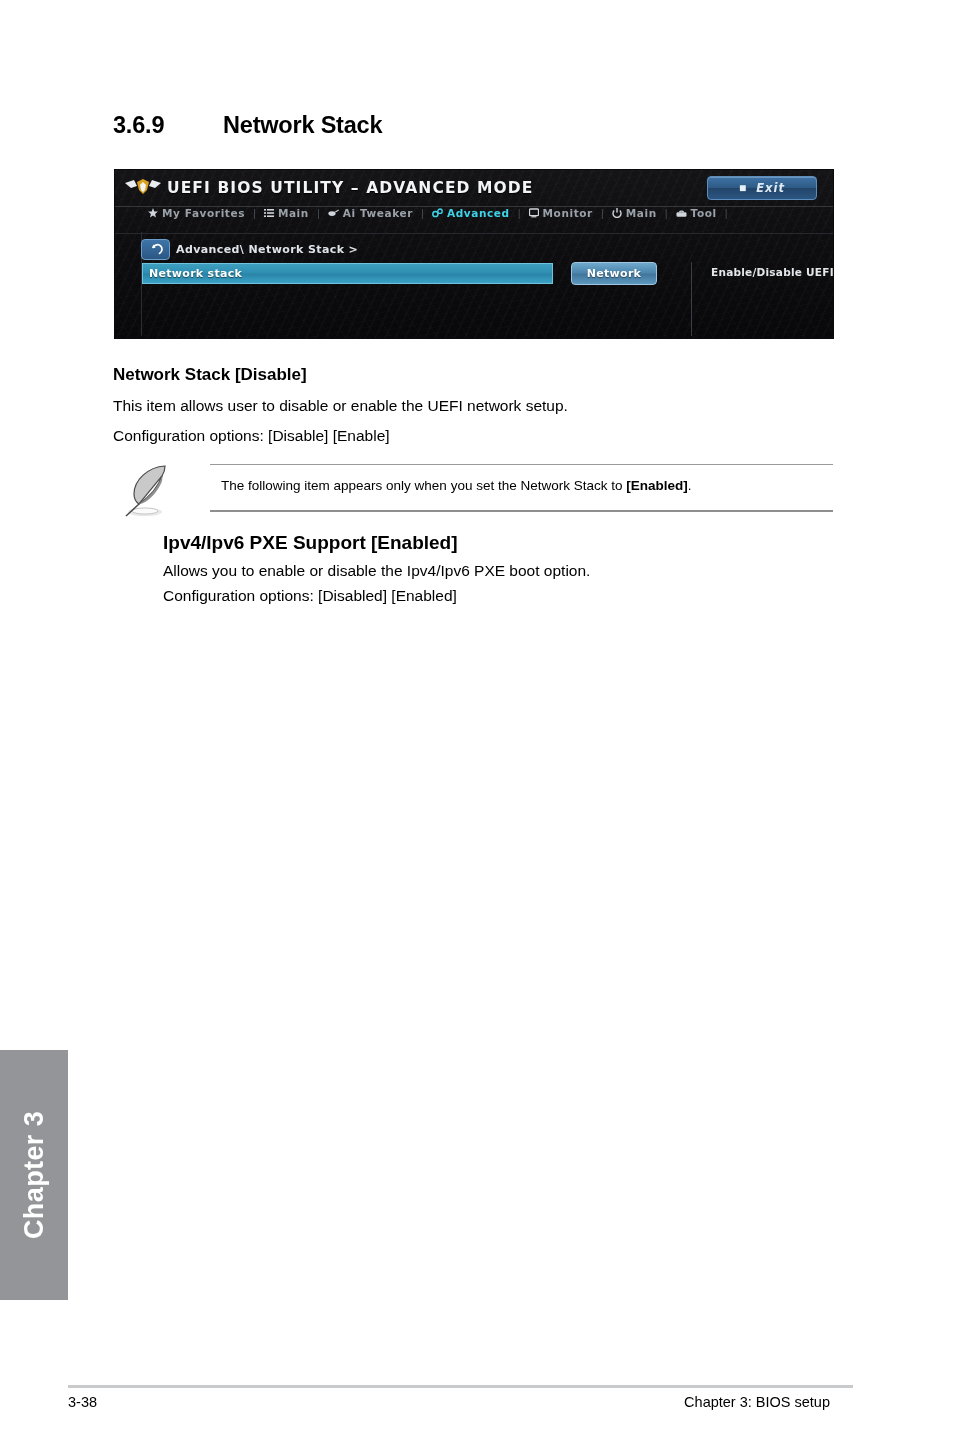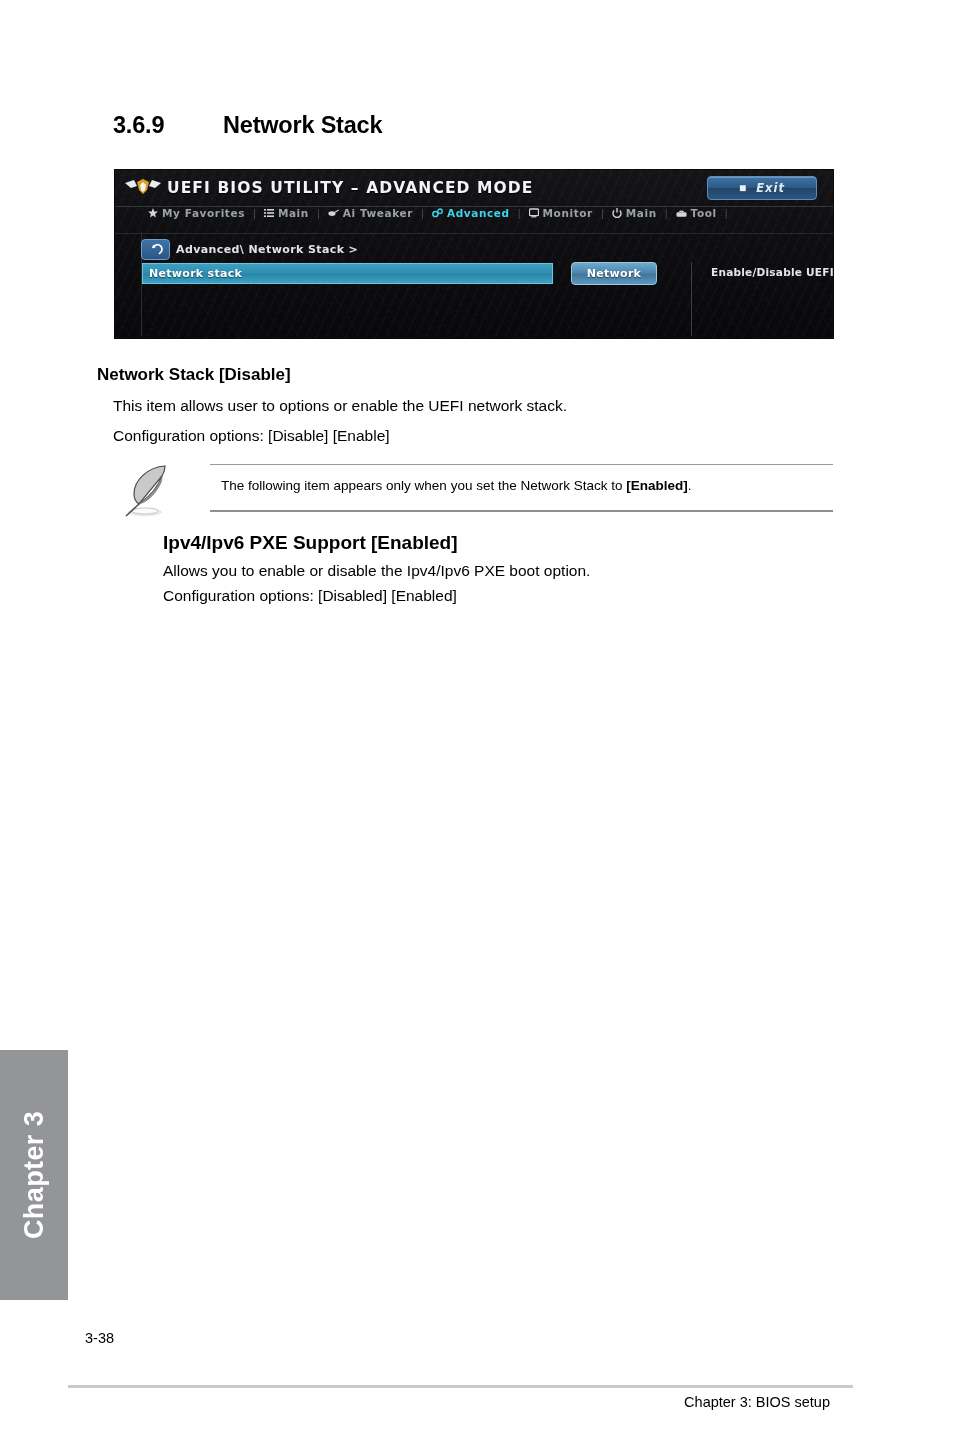--- a/index.html
+++ b/index.html
@@ -231,21 +231,21 @@
     font-size: 10.5px;
     font-weight: bold;
     letter-spacing: 0.25px;
     font-family: "DejaVu Sans", sans-serif;
     line-height: 14px;
   }
 
   
   .body-title {
     position: absolute;
-    left: 97px;
+    left: 113px;
     font-size: 17px;
     font-weight: bold;
     white-space: nowrap;
   }
   .body-line {
     position: absolute;
     left: 113px;
     font-size: 15.5px;
     white-space: nowrap;
   }
@@ -326,24 +326,23 @@
     position: absolute;
     left: 68px;
     top: 1385px;
     width: 785px;
     height: 3px;
     background: #c9cacc;
   }
   .footer-left {
     position: absolute;
     left: 68px;
-    top: 1330px;
+    top: 1394px;
     font-size: 14.5px;
     color: #000;
-    margin-left: 17px;
   }
   .footer-right {
     position: absolute;
     right: 124px;
     top: 1394px;
     font-size: 14.5px;
     color: #000;
   }
 </style>
 </head>
@@ -468,21 +467,21 @@
     </div>
     <div class="opt-value">
       <span>Network</span>
     </div>
   </div>
 
   <div class="help-text">Enable/Disable UEFI network stack</div>
 </div>
 
 <div class="body-title" style="top:365px">Network Stack [Disable]</div>
-<div class="body-line" style="top:397px">This item allows user to options or enable the UEFI network stack.</div>
+<div class="body-line" style="top:397px">This item allows user to disable or enable the UEFI network setup.</div>
 <div class="body-line" style="top:427px">Configuration options: [Disable] [Enable]</div>
 
 <div class="note">
   <div class="note-icon">
     <svg width="62" height="62" viewBox="0 0 62 62">
       <ellipse cx="27" cy="52" rx="17" ry="4.2" fill="#e8e8e8"></ellipse>
       <ellipse cx="27" cy="51" rx="13" ry="3" fill="#fbfbfb" stroke="#bdbdbd" stroke-width="0.8"></ellipse>
       <path d="M47 6 C30 7 16 20 16 34 C16 39 18 42 21 44 L44 16 C46 13 47 9 47 6 Z" fill="#c9c9c9" stroke="#4a4a4a" stroke-width="1.2"></path>
       <path d="M44 16 C41 25 33 36 21 44 L8 56" fill="none" stroke="#4a4a4a" stroke-width="1.5"></path>
       <path d="M44 16 C41 25 33 36 21 44 C26 44 34 38 40 29 C44 23 45 19 44 16 Z" fill="#8f8f8f"></path>

